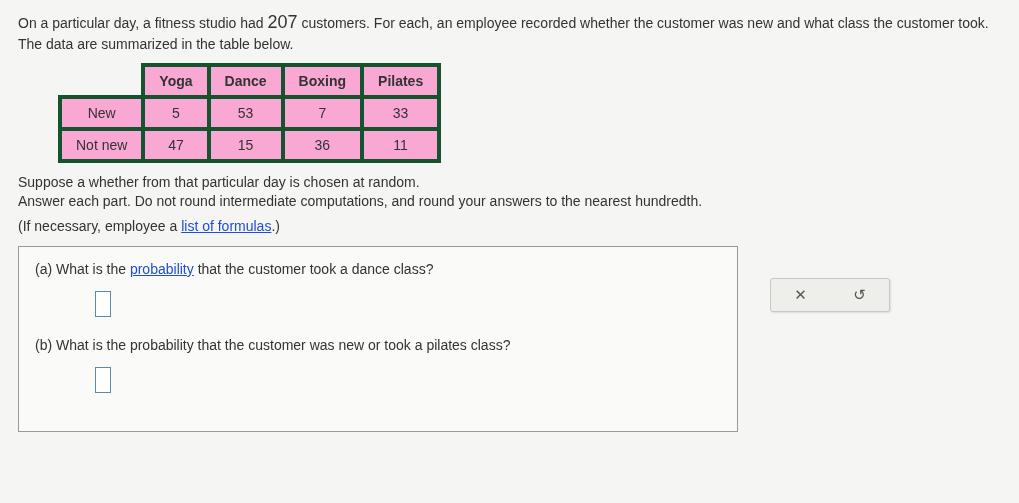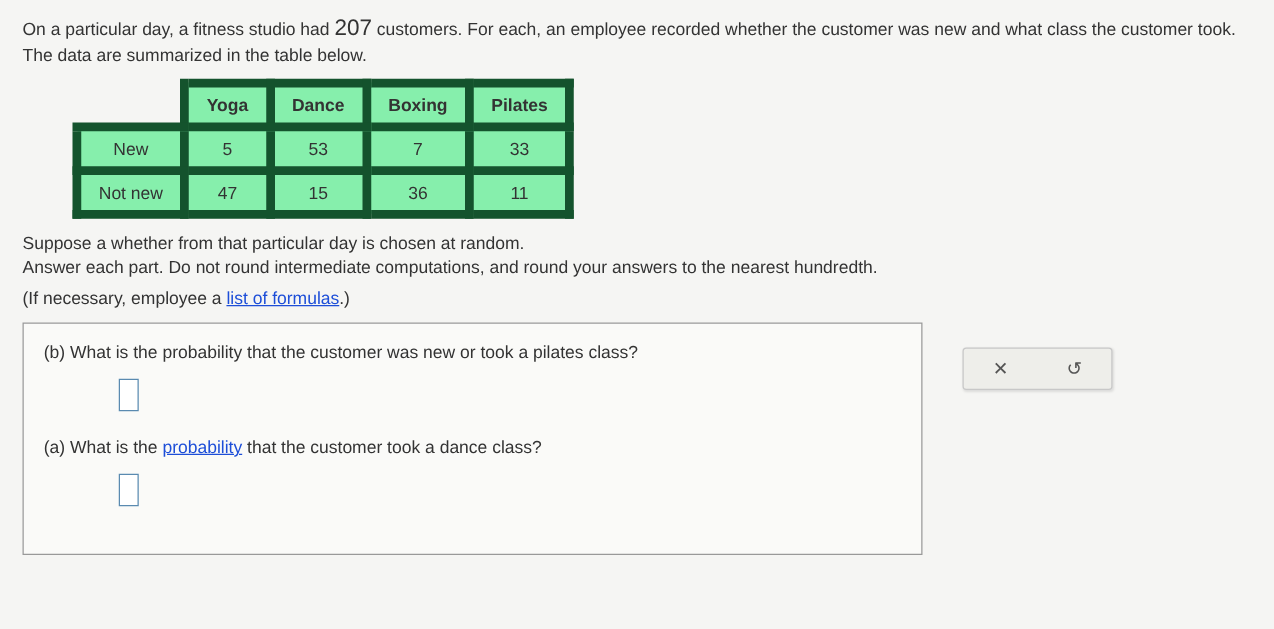--- a/index.html
+++ b/index.html
@@ -14,24 +14,24 @@
   }
   .wrap { }
   .intro { font-size: 14px; line-height: 1.4; margin-bottom: 8px; }
   .intro .num { font-size: 18px; }
   table.data {
     border-collapse: collapse;
     margin: 6px 0 10px 40px;
     font-size: 14px;
   }
   table.data th, table.data td {
-    border: 7px solid #14532d;
+    border: 4px solid #14532d;
     padding: 6px 14px;
     text-align: center;
-    background: #86efac;
+    background: #f9a8d4;
   }
   table.data th { font-weight: bold; }
   table.data .corner { border-top: none; border-left: none; background: transparent; }
   table.data th.rowhead { font-weight: normal; }
   .suppose { font-size: 14px; line-height: 1.4; margin: 6px 0 4px 0; }
   .formulas { font-size: 14px; margin: 6px 0 12px 0; }
   .link { color: #1d4ed8; text-decoration: underline; cursor: pointer; }
   .qbox {
     border: 1px solid #999;
     padding: 14px 16px 18px 16px;
@@ -113,27 +113,27 @@
     <span>Suppose a whether from that particular day is chosen at random.</span><br>
     <span>Answer each part. Do not round intermediate computations, and round your answers to the nearest hundredth.</span>
   </p>
 
   <p class="formulas">
     <span>(If necessary, employee a </span><span class="link">list of formulas</span><span>.)</span>
   </p>
 
   <div class="qbox">
     <div class="qpart">
-      <p class="label">(b) What is the probability that the customer was new or took a pilates class?</p>
+      <p class="label">
+        <span>(a) What is the </span><span class="link">probability</span><span> that the customer took a dance class?</span>
+      </p>
       <span class="input-slot"></span>
     </div>
     <div class="qpart">
-      <p class="label">
-        <span>(a) What is the </span><span class="link">probability</span><span> that the customer took a dance class?</span>
-      </p>
+      <p class="label">(b) What is the probability that the customer was new or took a pilates class?</p>
       <span class="input-slot"></span>
     </div>
   </div>
 
 </div>
 
 <div class="controls">
   <button>
     <span>✕</span>
   </button>

